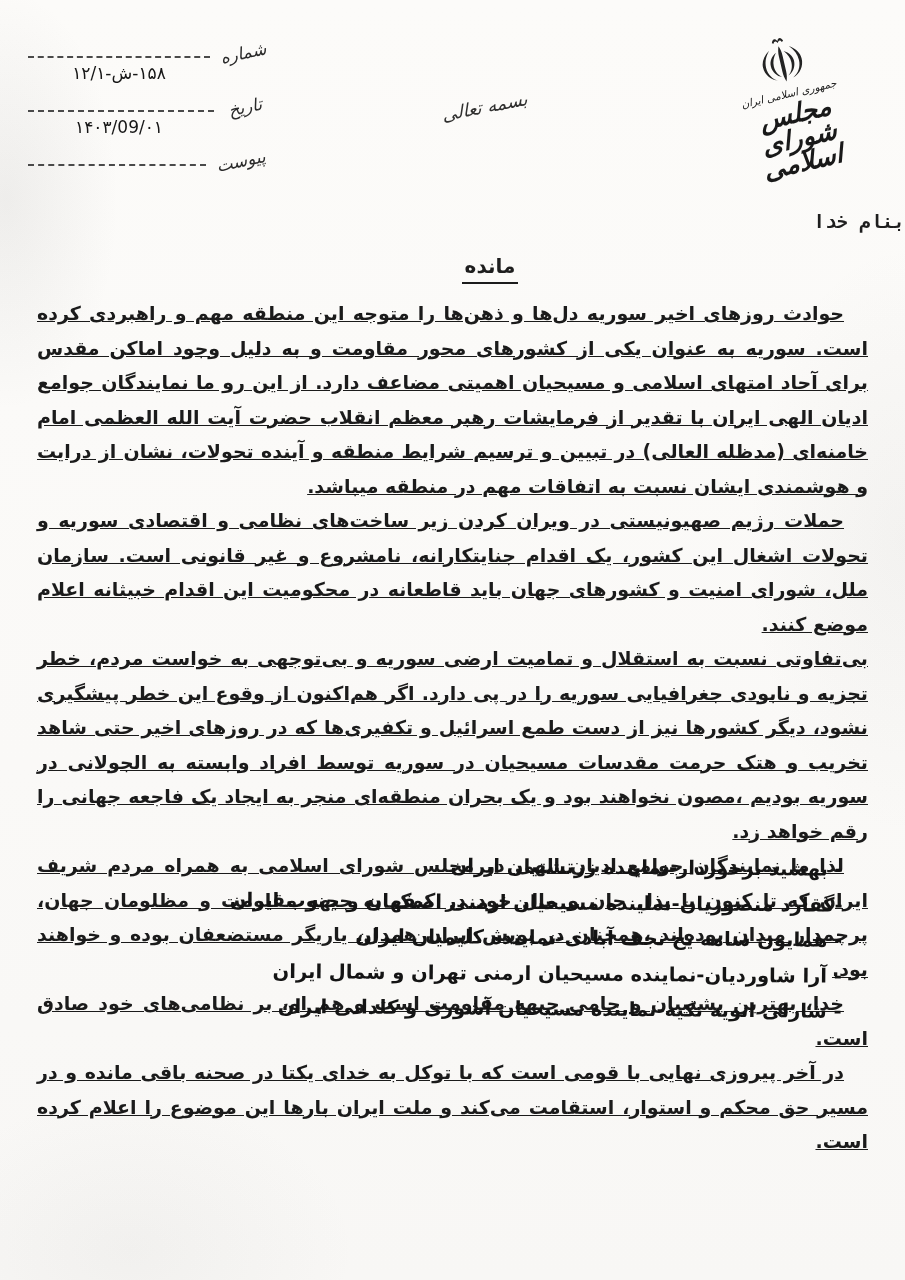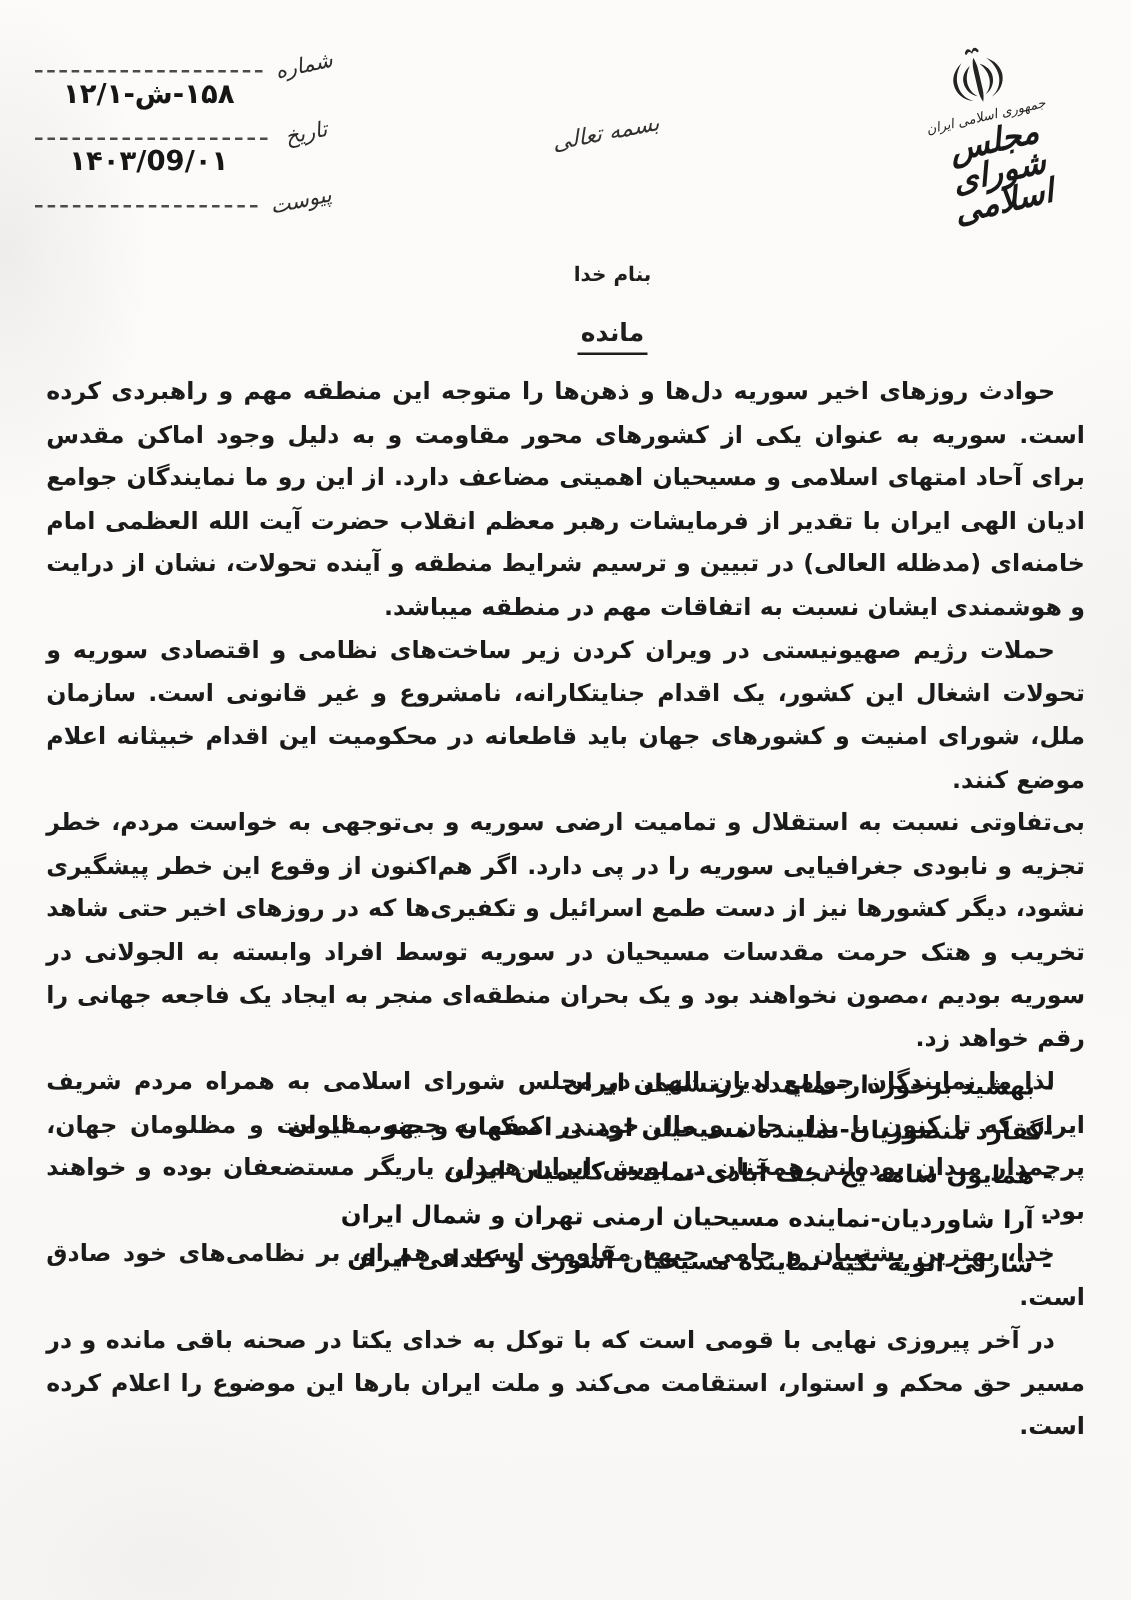--- a/index.html
+++ b/index.html
@@ -22,48 +22,48 @@
   .meta-row{margin-bottom:9px;}
   .meta-top{display:flex;align-items:flex-end;gap:10px;}
   .meta-label{
     flex:0 0 auto;min-width:42px;text-align:center;
     font-size:17px;font-style:italic;color:#2a2a2a;
     transform:rotate(-12deg);
   }
   .meta-line{flex:1 1 auto;border-bottom:2px dashed #4a4a4a;height:14px;margin-bottom:5px;}
   .meta-value{
     margin-right:56px;height:24px;text-align:center;
-    font-weight:700;font-size:22px;letter-spacing:.5px;color:#161616;
+    font-weight:400;font-size:17px;letter-spacing:.5px;color:#161616;
   }
   
   .bismillah{
     position:absolute;top:96px;left:425px;width:120px;text-align:center;
     font-size:18px;font-style:italic;color:#30302f;
     transform:rotate(-11deg) skewX(-6deg);
   }
   
   .logo{position:absolute;top:34px;right:16px;width:195px;text-align:center;transform:rotate(-13deg);}
   .emblem{display:block;margin:0 auto;}
   .logo-republic{font-size:10.5px;letter-spacing:1px;margin-top:1px;color:#222;font-style:italic;}
   .logo-assembly{
     width:152px;margin:3px auto 0;
     font-size:26px;font-weight:700;font-style:italic;line-height:.95;
     color:#191919;transform:skewX(-4deg);
   }
   
-  .invocation{position:absolute;top:210px;left:75px;right:0;text-align:center;
-    font-size:16px;font-weight:700;}
+  .invocation{position:absolute;top:210px;left:75px;right:0;text-align:right;
+    font-size:19px;font-weight:700;font-family:Liberation Mono, monospace;}
   .title-wrap{position:absolute;top:254px;left:75px;right:0;text-align:center;}
   .title{display:inline-block;font-size:20px;font-weight:700;
     border-bottom:2px solid #1c1c1c;padding:0 3px 4px;}
   
   .body{position:absolute;top:296px;right:37px;left:37px;}
   .body p{
     margin:0;font-size:19px;font-weight:700;line-height:34.5px;
-    text-align:justify;text-indent:24px;color:#1b1b1b;
+    text-align:justify;text-indent:24px;color:#1b1b1b;text-decoration:underline;
   }
   .body p.no-indent{text-indent:0;}
   
   .signatories{
     position:absolute;top:852px;right:37px;left:37px;text-align:right;
     transform:rotate(0.5deg);transform-origin:top right;
   }
   .sig{font-size:19.5px;font-weight:700;line-height:35.5px;padding-left:0;padding-right:25px;color:#141414;}
 </style>
 </head>

